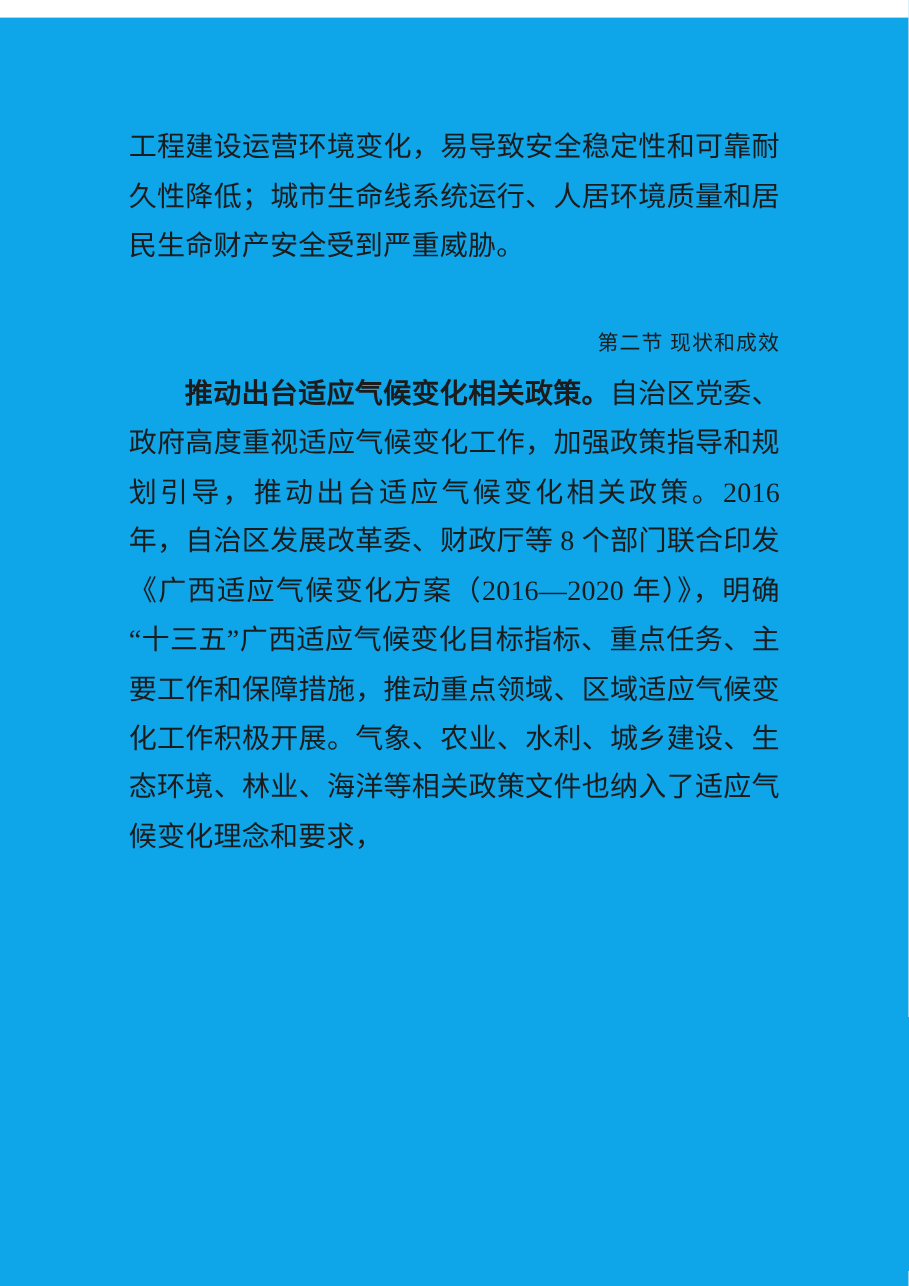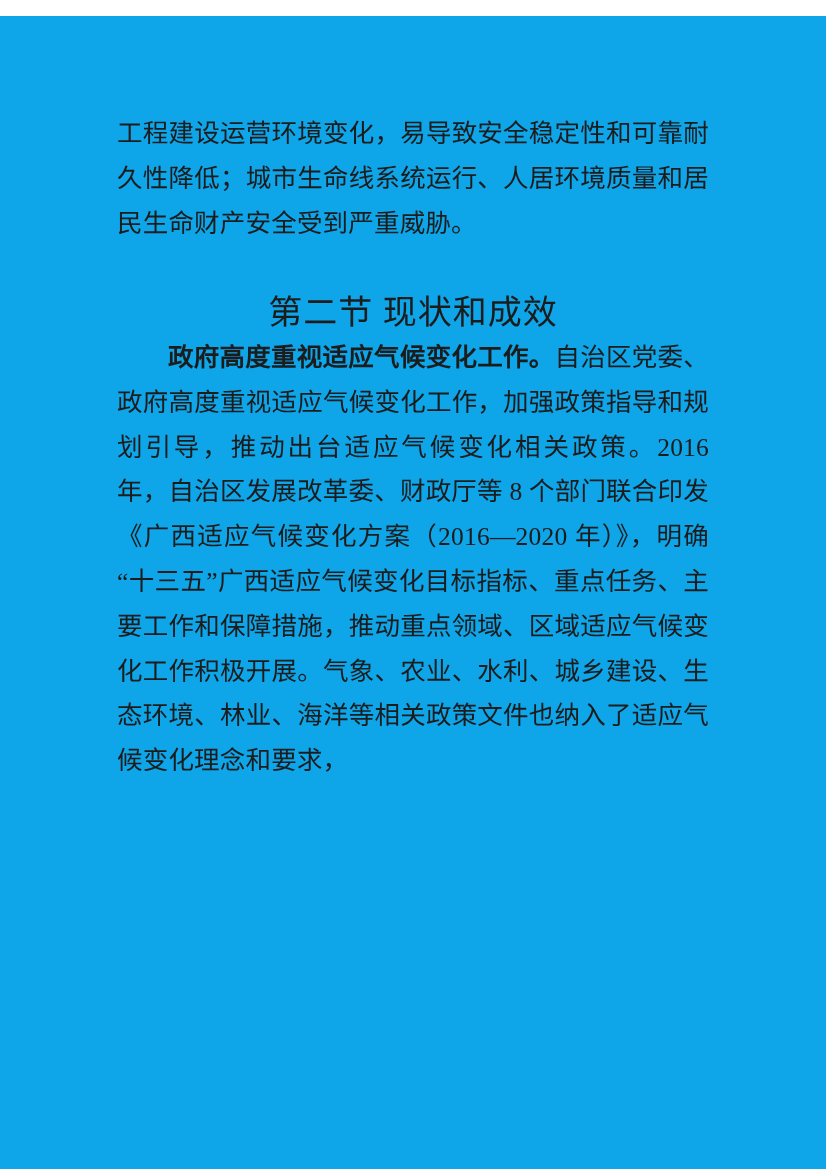--- a/index.html
+++ b/index.html
@@ -39,39 +39,39 @@
   }
   p.indent {
     text-indent: 51px;
   }
   p.spacer-before {
     margin-top: 44.8px;
   }
   h2.section-heading {
     margin: 0;
     margin-top: 44.8px;
-    font-size: 34px;
+    font-size: 19px;
     line-height: 44.8px;
     font-weight: normal;
-    text-align: center;
+    text-align: right;
     color: #1c1c1c;
     letter-spacing: 1px;
     font-family: "Liberation Serif", "DejaVu Serif", serif;
   }
   .lead-bold {
     font-weight: bold;
   }
 </style>
 </head>
 <body>
 
 <div class="page">
   <div class="content">
 
     <p class="para">工程建设运营环境变化，易导致安全稳定性和可靠耐久性降低；城市生命线系统运行、人居环境质量和居民生命财产安全受到严重威胁。</p>
 
 
     <h2 class="section-heading">第二节  现状和成效</h2>
 
-    <p class="para indent"><span class="lead-bold">政府高度重视适应气候变化工作。</span><span>自治区党委、政府高度重视适应气候变化工作，加强政策指导和规划引导，推动出台适应气候变化相关政策。2016 年，自治区发展改革委、财政厅等 8 个部门联合印发《广西适应气候变化方案（2016—2020 年）》，明确“十三五”广西适应气候变化目标指标、重点任务、主要工作和保障措施，推动重点领域、区域适应气候变化工作积极开展。气象、农业、水利、城乡建设、生态环境、林业、海洋等相关政策文件也纳入了适应气候变化理念和要求，</span></p>
+    <p class="para indent"><span class="lead-bold">推动出台适应气候变化相关政策。</span><span>自治区党委、政府高度重视适应气候变化工作，加强政策指导和规划引导，推动出台适应气候变化相关政策。2016 年，自治区发展改革委、财政厅等 8 个部门联合印发《广西适应气候变化方案（2016—2020 年）》，明确“十三五”广西适应气候变化目标指标、重点任务、主要工作和保障措施，推动重点领域、区域适应气候变化工作积极开展。气象、农业、水利、城乡建设、生态环境、林业、海洋等相关政策文件也纳入了适应气候变化理念和要求，</span></p>
 
   </div>
 </div>
 
 </body></html>

